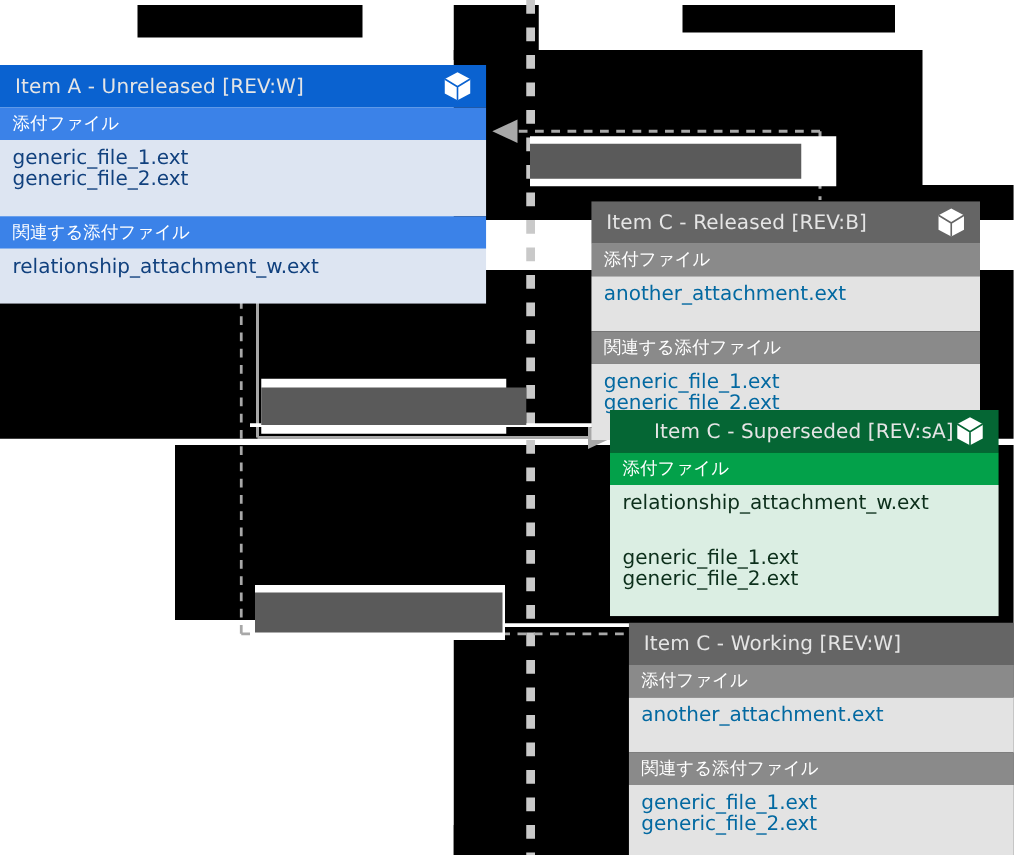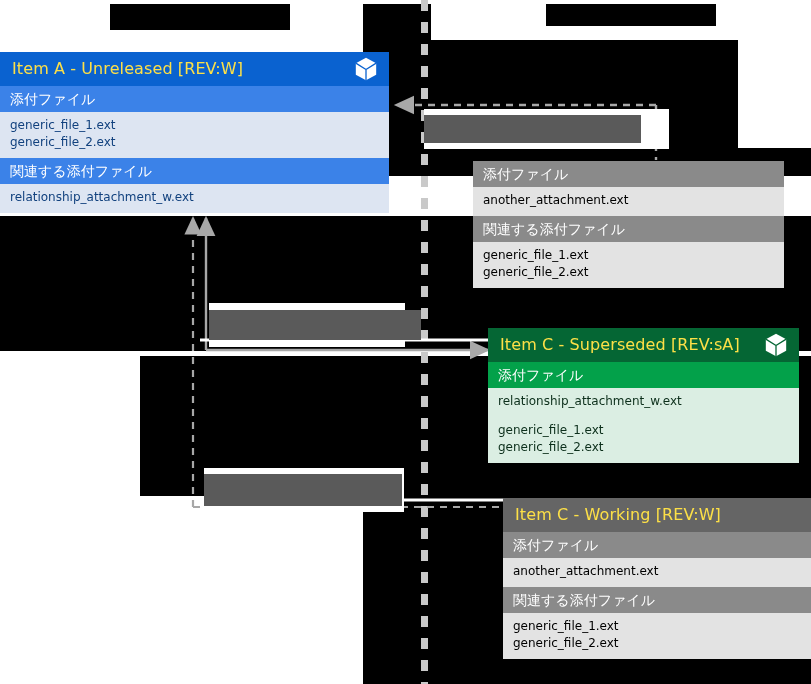--- a/index.html
+++ b/index.html
@@ -18,45 +18,45 @@
 
   
   .labelbar{position:absolute;background:#ffffff;}
   .labelbar > i{position:absolute;display:block;background:#5a5a5a;}
 
   
   .card{position:absolute;overflow:hidden;}
   .card .hdr{
     display:flex;align-items:center;justify-content:space-between;
     padding:0 10px 0 12px;height:34px;box-sizing:border-box;
-    color:#fde047;font-size:16px;white-space:nowrap;letter-spacing:.1px;
+    color:#e5e5e5;font-size:16px;white-space:nowrap;letter-spacing:.1px;
   }
   .card .hdr .ttl{line-height:34px;}
   .card .sec{
     height:26px;line-height:26px;padding:0 10px;box-sizing:border-box;
     color:#ffffff;font-size:14px;white-space:nowrap;
   }
   .card .body{
-    padding:5px 10px 7px 10px;box-sizing:border-box;font-size:12px;
+    padding:5px 10px 22px 10px;box-sizing:border-box;font-size:16px;
     line-height:17px;white-space:nowrap;
   }
   .card .body div{white-space:nowrap;}
 
   
   .c-blue .hdr{background:#0a62d0;}
   .c-blue .sec{background:#3b82e8;}
   .c-blue .body{background:#dde5f2;color:#11417e;}
 
   
   .c-gray .hdr{background:#656565;}
   .c-gray .sec{background:#8a8a8a;}
-  .c-gray .body{background:#e3e3e3;color:#000000;}
+  .c-gray .body{background:#e3e3e3;color:#0369a1;}
 
   
-  .c-green .hdr{background:#056634;}
+  .c-green .hdr{background:#056634;justify-content:flex-end;}
   .c-green .sec{background:#03a14a;}
   .c-green .body{background:#dbeee3;color:#0c2f1b;}
 
   .cube{width:26px;height:26px;flex:0 0 26px;}
 </style>
 </head>
 <body>
 
 <div id="stage">
 
@@ -121,20 +121,27 @@
       <div>generic_file_1.ext</div>
       <div>generic_file_2.ext</div>
     </div>
     <div class="sec">関連する添付ファイル</div>
     <div class="body">
       <div>relationship_attachment_w.ext</div>
     </div>
   </div>
 
   <div class="card c-gray" style="left:473px;top:161px;width:311px;">
+    <div class="hdr">
+      <span class="ttl">Item C - Released [REV:B]</span>
+      <svg class="cube" viewBox="0 0 24 24">
+        <path d="M12 1.7 L21.4 6.6 L21.4 17.4 L12 22.3 L2.6 17.4 L2.6 6.6 Z" fill="#ffffff"></path>
+        <path d="M12 12.4 L21.4 6.6 M12 12.4 L2.6 6.6 M12 12.4 L12 22.3" stroke="#656565" stroke-width="1.2" fill="none"></path>
+      </svg>
+    </div>
     <div class="sec">添付ファイル</div>
     <div class="body">
       <div>another_attachment.ext</div>
     </div>
     <div class="sec">関連する添付ファイル</div>
     <div class="body">
       <div>generic_file_1.ext</div>
       <div>generic_file_2.ext</div>
     </div>
   </div>

